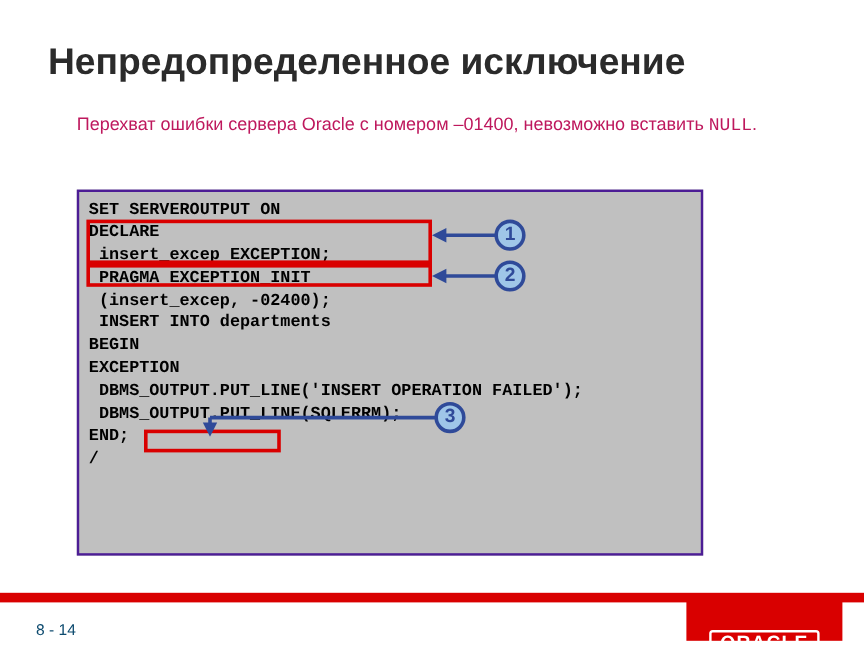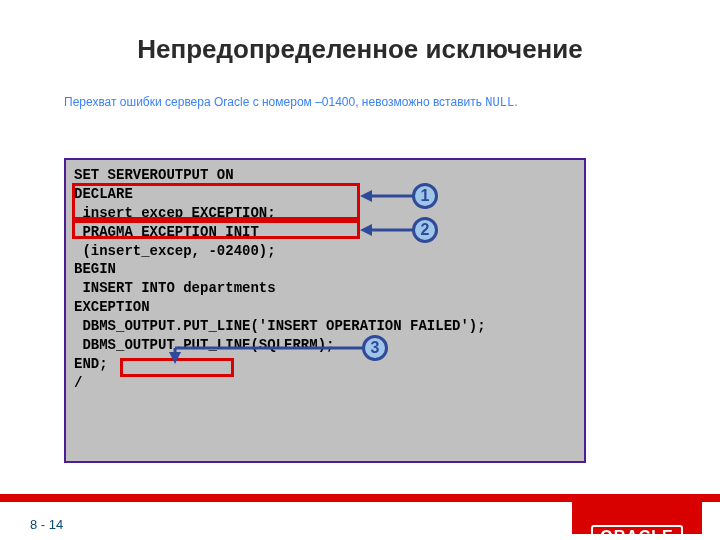--- a/index.html
+++ b/index.html
@@ -1,19 +1,19 @@
 <!DOCTYPE html>
 <html><head>
 <meta charset="utf-8">
 <style>
   * { box-sizing: border-box; margin: 0; padding: 0; }
   html, body { width: 720px; height: 540px; font-family: Arial, Helvetica, sans-serif; background: #fff; }
   .slide { position: relative; width: 720px; height: 540px; overflow: hidden; }
-  .title { position: absolute; top: 34px; left: 0; right: 0; text-align: center; font-size: 26px; font-weight: bold; color: #2b2b2b; }
-  .body-text { position: absolute; top: 94px; left: 64px; right: 60px; font-size: 12px; color: #3b82f6; line-height: 1.35; }
+  .title { position: absolute; top: 34px; left: 0; right: 0; font-size: 31px; font-weight: bold; color: #2b2b2b; padding-left: 40px; }
+  .body-text { position: absolute; top: 94px; left: 64px; right: 60px; font-size: 15px; color: #be185d; line-height: 1.35; }
   .body-text .mono { font-family: "Courier New", monospace; }
   .code-box {
     position: absolute; top: 158px; left: 64px; width: 522px; height: 305px;
     background: #c0c0c0; border: 2px solid #4c1d95;
     font-family: "Courier New", monospace; font-size: 14px; font-weight: bold;
     padding: 6px 8px; line-height: 1.35;
   }
   .code-box div { white-space: pre; }
   .hl-red-1 {
     position: absolute; top: 183px; left: 72px; width: 288px; height: 37px;
@@ -55,22 +55,22 @@
   <div class="body-text">
     <span>Перехват ошибки сервера Oracle с номером  –01400, невозможно вставить </span><span class="mono">NULL</span><span>.</span>
   </div>
 
   <div class="code-box">
     <div>SET SERVEROUTPUT ON</div>
     <div>DECLARE</div>
     <div> insert_excep EXCEPTION;</div>
     <div> PRAGMA EXCEPTION_INIT</div>
     <div> (insert_excep, -02400);</div>
+    <div> INSERT INTO departments</div>
     <div>BEGIN</div>
-    <div> INSERT INTO departments</div>
     <div>EXCEPTION</div>
     <div> DBMS_OUTPUT.PUT_LINE('INSERT OPERATION FAILED');</div>
     <div> DBMS_OUTPUT.PUT_LINE(SQLERRM);</div>
     <div>END;</div>
     <div>/</div>
   </div>
 
   <div class="hl-red-1"></div>
   <div class="hl-red-2"></div>
   <div class="hl-red-3"></div>

